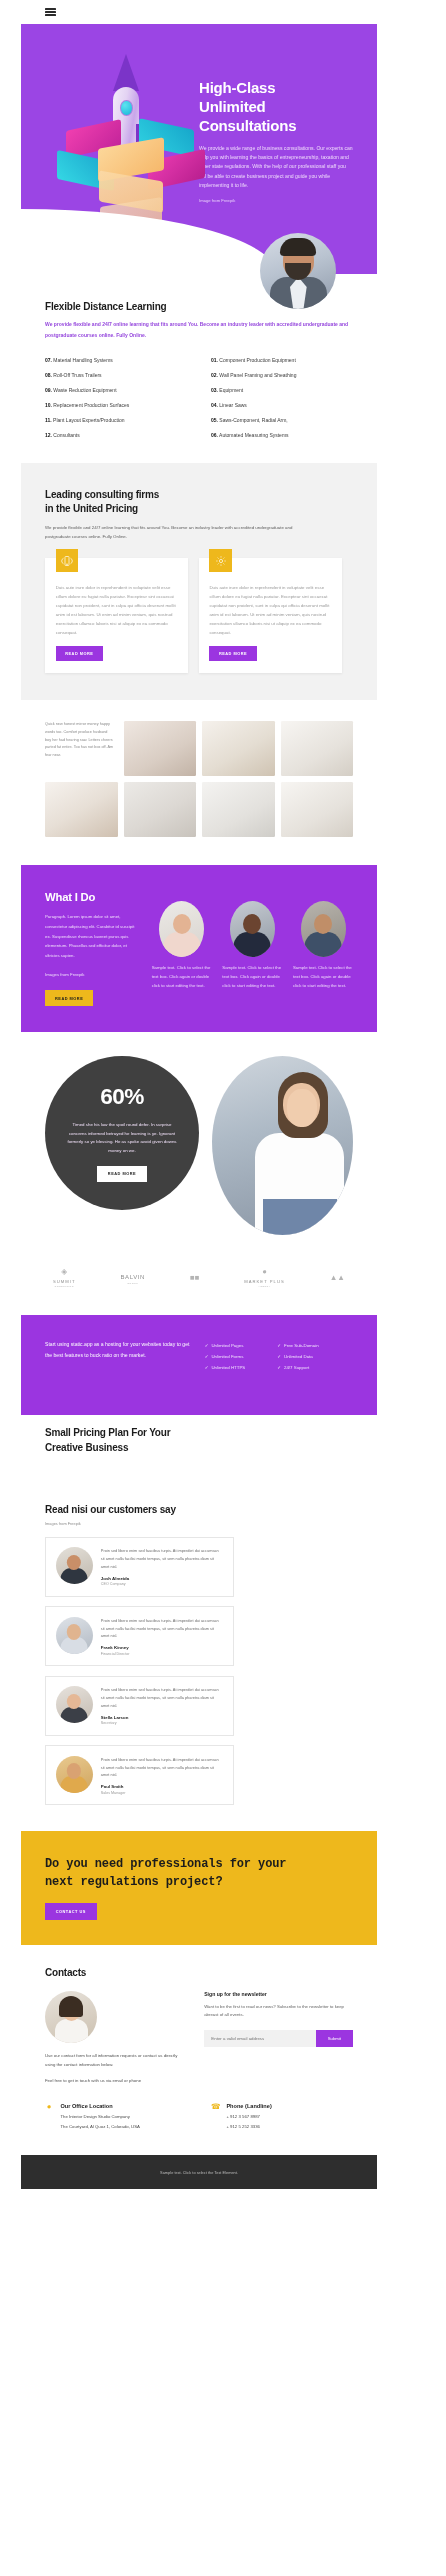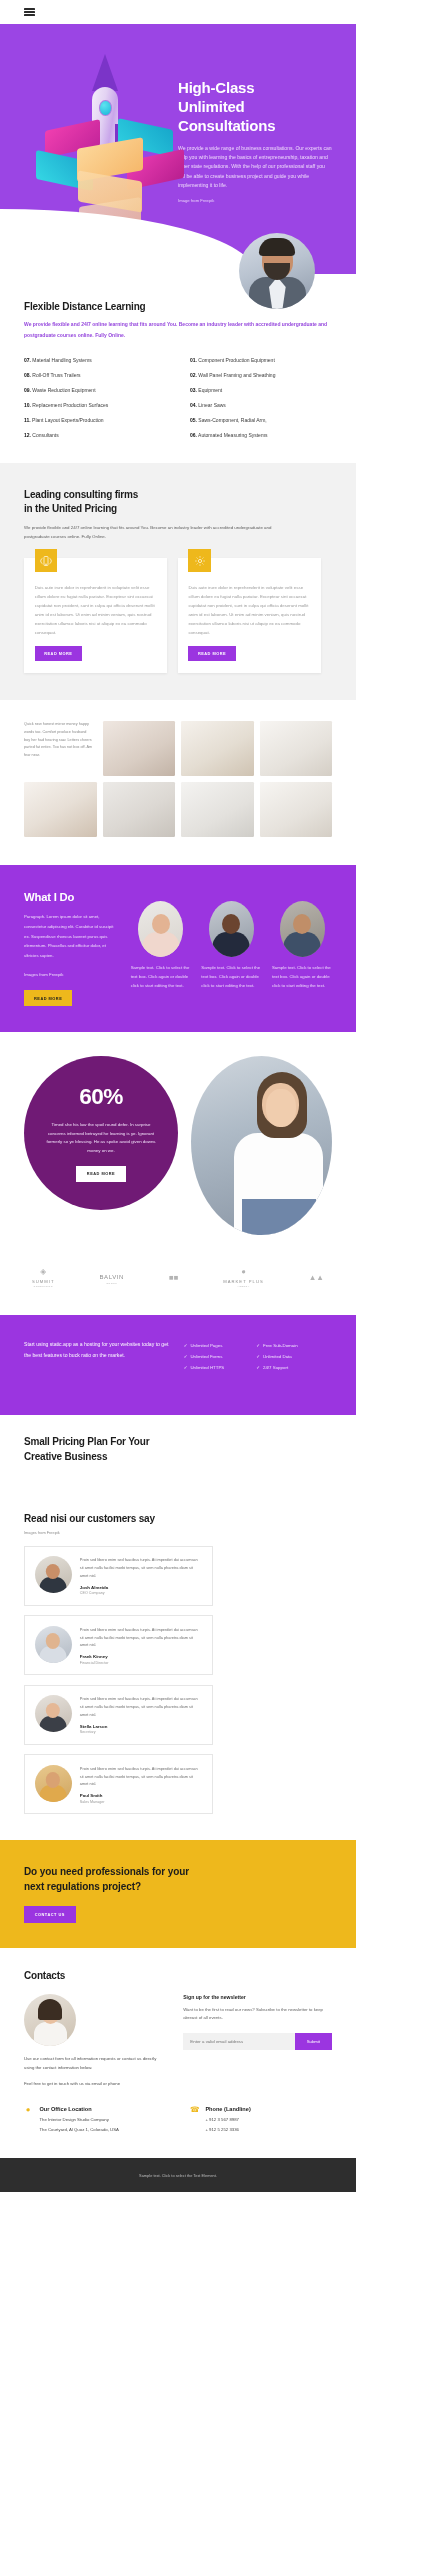--- a/index.html
+++ b/index.html
@@ -3,21 +3,21 @@
 <meta charset="utf-8">
 <style>
   * { box-sizing: border-box; margin: 0; padding: 0; }
   body {
     width: 447px;
     font-family: "Liberation Sans", sans-serif;
     background: #fff;
     color: #1c1c1c;
     -webkit-font-smoothing: antialiased;
   }
-  .wrap { width: 356px; position: relative; overflow: hidden; }
+  .wrap { width: 356px; position: relative; overflow: hidden; margin-left: 21px; }
 
   
   .topbar {
     height: 24px; background: #fff; display: flex; align-items: center;
     padding-left: 24px;
   }
   .burger { width: 10.7px; cursor: pointer; }
   .burger span { display: block; height: 1.2px; background: #2b2b2b; margin: 1.8px 0; border-radius: 0.6px; }
 
   
@@ -142,21 +142,21 @@
   .av-head { position: absolute; left: 50%; transform: translateX(-50%); top: 13px; width: 18px; height: 20px; border-radius: 50%; }
   .av-body { position: absolute; left: 50%; transform: translateX(-50%); bottom: 0; width: 37px; height: 25px; border-radius: 14.3px 14.3px 0 0; }
   .h1c { background: #e3b393; } .b1c { background: #f0d7cd; }
   .h2c { background: #6b4430; } .b2c { background: #232a3c; }
   .h3c { background: #c08e68; } .b3c { background: #3e5068; }
   .person-p { color: #eed9fb; font-size: 4.3px; line-height: 2.0; }
 
   
   .stat-sec { background: #fff; padding: 24px 24px 27px 24px; display: flex; gap: 13px; align-items: flex-start; }
   .circle {
-    width: 154px; height: 154px; border-radius: 50%; background: #701a75; color: #fff;
+    width: 154px; height: 154px; border-radius: 50%; background: #404040; color: #fff;
     display: flex; flex-direction: column; align-items: center; justify-content: center;
     padding: 0 20px; text-align: center; flex: none;
   }
   .circle-num { font-size: 22.6px; font-weight: 700; letter-spacing: -0.6px; }
   .circle-p { font-size: 4.4px; line-height: 1.95; margin-top: 10.7px; color: #f3e3fb; }
   .btn-white {
     background: #fff; color: #1c1c1c; font-size: 3.9px; font-weight: 700; letter-spacing: 0.5px;
     padding: 5.4px 10.7px; margin-top: 10.7px; border: none; cursor: pointer;
   }
   .stat-photo {
@@ -177,21 +177,21 @@
   .logo-sub { font-size: 2.4px; letter-spacing: 0.4px; color: #b5b5b5; margin-top: 1.2px; }
 
   
   .price-sec { position: relative; }
   .price-band { background: #9b35e0; padding: 24px 24px 42px 24px; display: flex; }
   .band-left { width: 149px; color: #fff; font-size: 5.1px; line-height: 2.15; }
   .band-feats { display: flex; gap: 32px; padding-left: 10.7px; padding-top: 1.2px; }
   .feat { color: #f1e1fc; font-size: 4.4px; line-height: 2.5; }
   .feat .ck { color: #fff; margin-right: 3px; font-size: 4.4px; }
   .price-lower { background: #fff; padding: 0 24px 29px 24px; display: flex; gap: 13px; }
-  .price-copy { width: 143px; padding-top: 20px; }
+  .price-copy { width: 143px; padding-top: 11px; }
   .price-h { font-size: 10px; font-weight: 700; line-height: 1.45; letter-spacing: -0.2px; }
   .plans { display: flex; gap: 10.7px; margin-top: -54px; }
   .plan { width: 95px; background: #eeb81c; padding: 10.7px 9.5px 10.7px 9.5px; }
   .plan-name { font-size: 7.1px; font-weight: 700; }
   .plan-price { font-size: 16px; font-weight: 700; margin-top: 15.5px; letter-spacing: -0.6px; }
   .plan-per { font-size: 4.3px; font-weight: 700; margin-top: 1.8px; }
   .plan-sep { height: 0.6px; background: rgba(0,0,0,.18); margin: 10.7px 0 8.3px 0; }
   .plan-feat { font-size: 4.3px; line-height: 2.35; color: #2b2b2b; }
   .plan-btn {
     display: block; width: 100%; background: #9b35e0; color: #fff; border: none; cursor: pointer;
@@ -213,21 +213,21 @@
   .tav3 { background: linear-gradient(160deg,#e7e2dc,#c3bbb1); }
   .tav4 { background: linear-gradient(160deg,#e9c98f,#cfa55f); }
   .t-head { position: absolute; left: 50%; transform: translateX(-50%); top: 7.1px; width: 14.3px; height: 15.5px; border-radius: 50%; }
   .t-body { position: absolute; left: 50%; transform: translateX(-50%); bottom: 0; width: 27px; height: 16.7px; border-radius: 10.7px 10.7px 0 0; }
   .t-text { font-size: 3.9px; color: #6e6e6e; line-height: 1.95; }
   .t-name { font-size: 4.4px; font-weight: 700; color: #1c1c1c; margin-top: 5.4px; }
   .t-role { font-size: 3.7px; color: #9a9a9a; margin-top: 1.8px; }
 
   
   .cta { background: #eeb81c; padding: 24px 24px 25px 24px; }
-  .cta-h { font-size: 10px; font-weight: 700; line-height: 1.5; letter-spacing: -0.1px; }
+  .cta-h { font-size: 12px; font-weight: 700; line-height: 1.5; letter-spacing: -0.1px; font-family: Liberation Mono, monospace; }
   .cta-btn {
     background: #9b35e0; color: #fff; border: none; cursor: pointer; font-size: 3.9px;
     font-weight: 700; letter-spacing: 0.5px; padding: 6px 10.7px; margin-top: 12px;
   }
 
   
   .contact-sec { background: #fff; padding: 21.4px 24px 24px 24px; }
   .contact-title { font-size: 10px; font-weight: 700; letter-spacing: -0.2px; }
   .contact-cols { display: flex; gap: 24px; margin-top: 13px; }
   .cc-left { width: 179px; }

